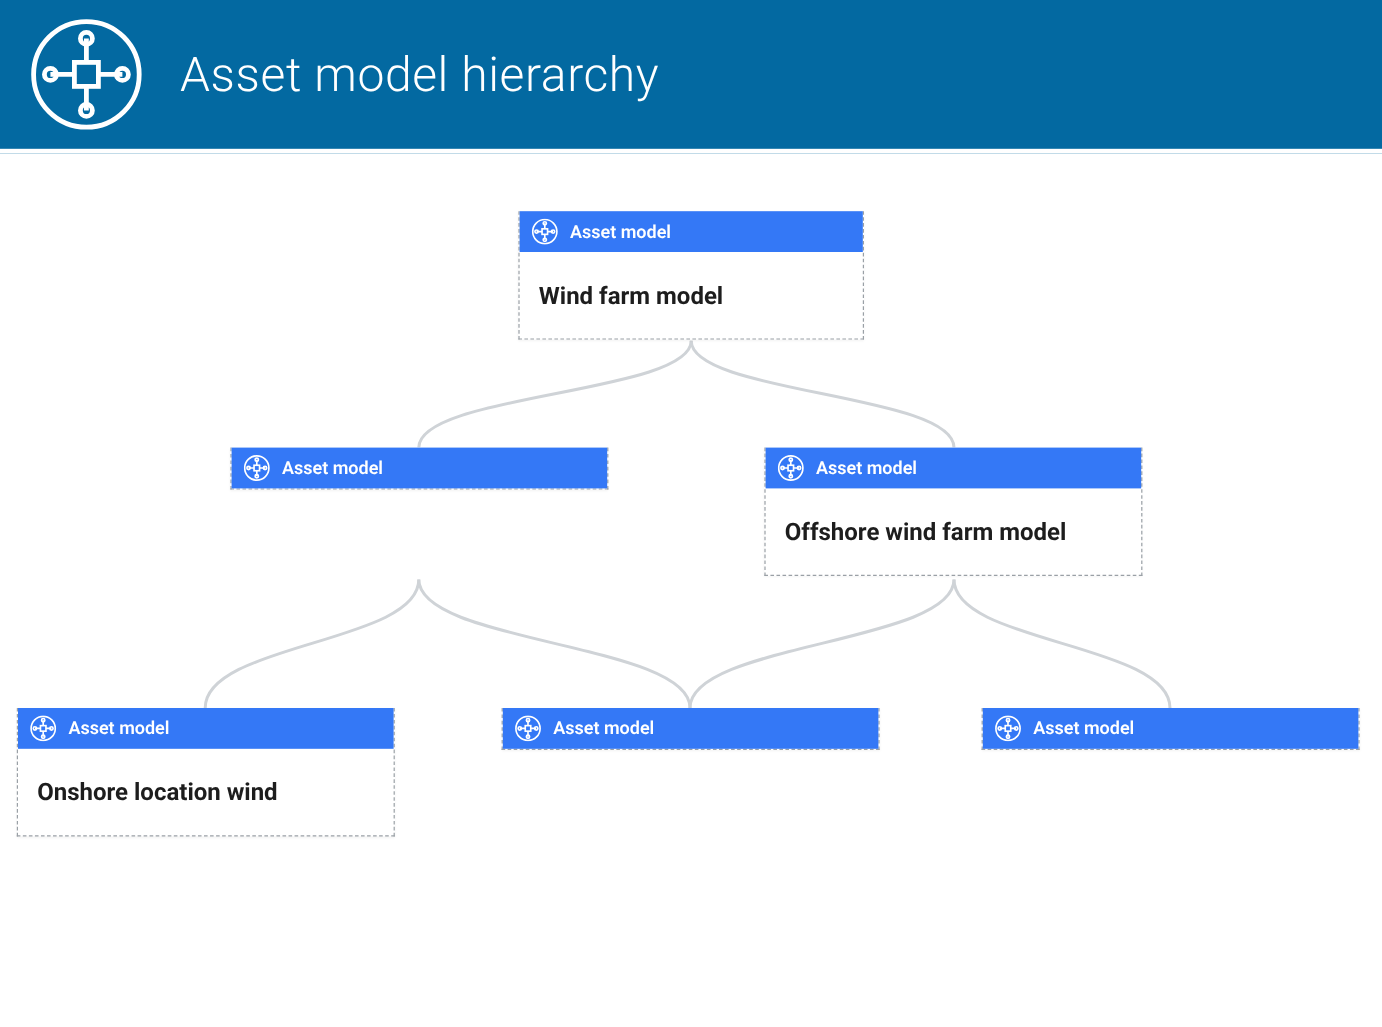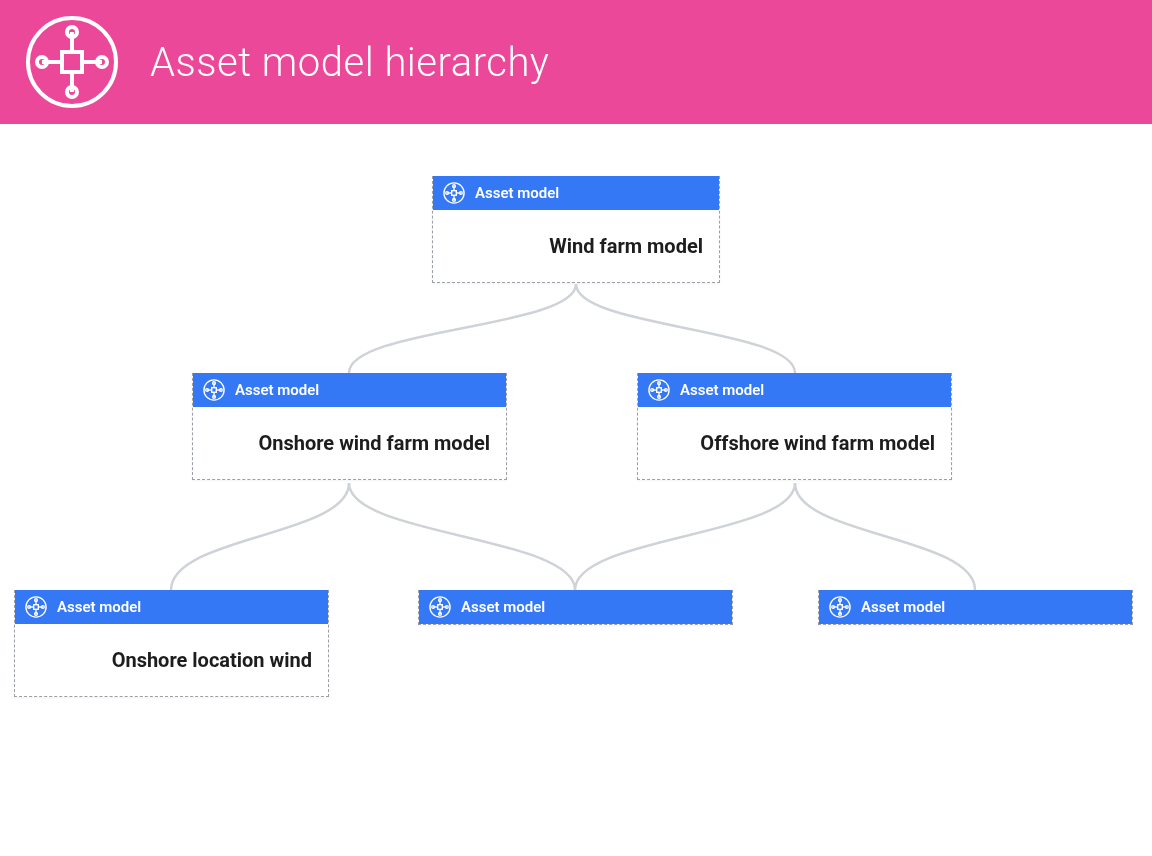--- a/index.html
+++ b/index.html
@@ -6,21 +6,21 @@
   body {
     font-family: -apple-system, BlinkMacSystemFont, "Segoe UI", Roboto, Helvetica, Arial, sans-serif;
     background: #fff;
     color: #222;
     width: 1152px;
     height: 856px;
     overflow: hidden;
     position: relative;
   }
   .header-bar {
-    background: #ec4899;
+    background: #0369a1;
     height: 128px;
     display: flex;
     align-items: center;
     padding-left: 24px;
     gap: 30px;
     border-bottom: 4px solid #fff;
   }
   .header-title {
     color: #fff;
     font-size: 40px;
@@ -47,21 +47,21 @@
     height: 34px;
     display: flex;
     align-items: center;
     gap: 10px;
     padding: 0 10px;
     border: none;
     text-align: right;
   }
   .node-body {
     padding: 24px 16px;
-    text-align: right;
+    text-align: left;
     font-size: 20px;
     font-weight: 700;
     color: #1d1d1d;
   }
   .mini-icon {
     flex: 0 0 auto;
   }
   svg.connectors {
     position: absolute;
     top: 0; left: 0;
@@ -136,21 +136,20 @@
         <line x1="48" y1="58" x2="48" y2="78" stroke="#fff" stroke-width="6"></line>
         <line x1="18" y1="48" x2="38" y2="48" stroke="#fff" stroke-width="6"></line>
         <line x1="58" y1="48" x2="78" y2="48" stroke="#fff" stroke-width="6"></line>
         <circle cx="48" cy="18" r="6" fill="none" stroke="#fff" stroke-width="6"></circle>
         <circle cx="48" cy="78" r="6" fill="none" stroke="#fff" stroke-width="6"></circle>
         <circle cx="18" cy="48" r="6" fill="none" stroke="#fff" stroke-width="6"></circle>
         <circle cx="78" cy="48" r="6" fill="none" stroke="#fff" stroke-width="6"></circle>
       </svg>
       <span>Asset model</span>
     </div>
-    <div class="node-body">Onshore wind farm model</div>
   </div>
 
   <div class="node" style="left:637px; top:245px; width:315px;">
     <div class="node-header">
       <svg class="mini-icon" width="22" height="22" viewBox="0 0 96 96">
         <circle cx="48" cy="48" r="44" fill="none" stroke="#fff" stroke-width="6"></circle>
         <rect x="38" y="38" width="20" height="20" fill="none" stroke="#fff" stroke-width="6"></rect>
         <line x1="48" y1="18" x2="48" y2="38" stroke="#fff" stroke-width="6"></line>
         <line x1="48" y1="58" x2="48" y2="78" stroke="#fff" stroke-width="6"></line>
         <line x1="18" y1="48" x2="38" y2="48" stroke="#fff" stroke-width="6"></line>

